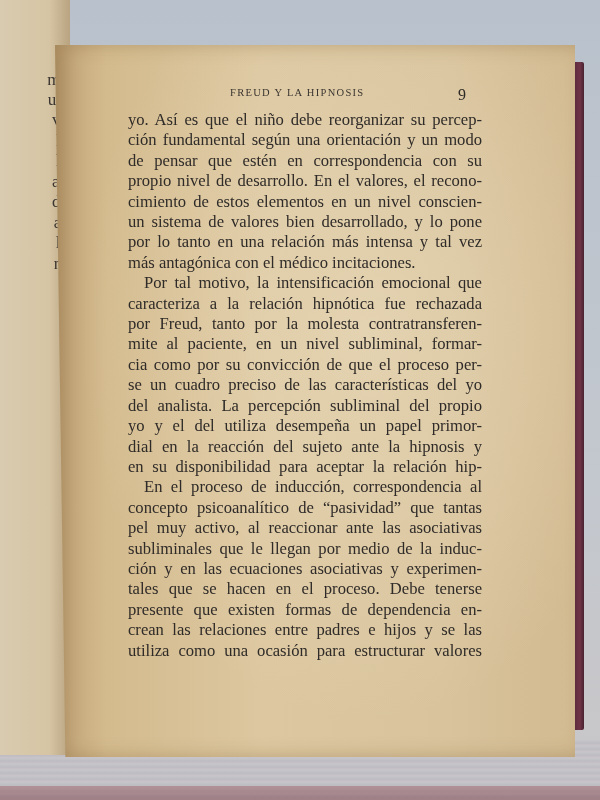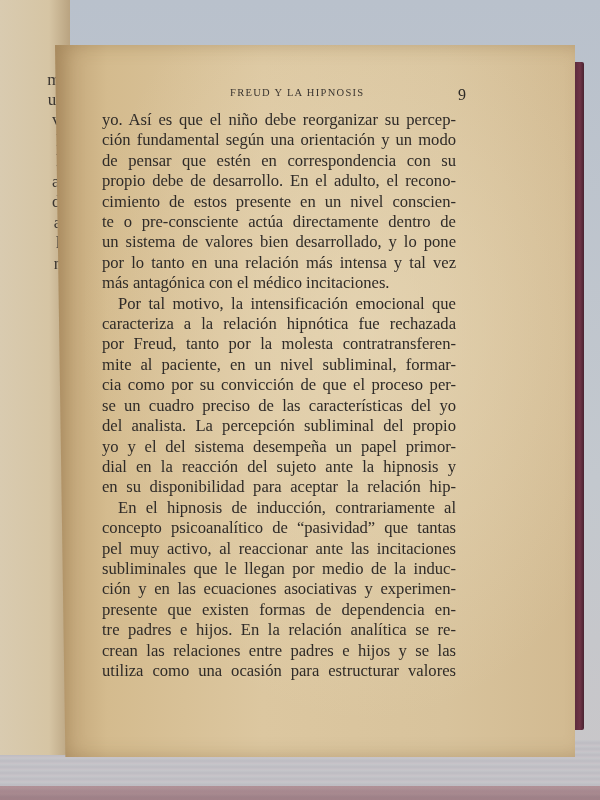--- a/index.html
+++ b/index.html
@@ -41,21 +41,21 @@
   }
   .running-head {
     position:absolute; left:230px; top:87px;
     font-size:10.5px; letter-spacing:1.3px; color:#3a3530;
     font-family: "Liberation Serif", serif;
   }
   .page-number {
     position:absolute; left:458px; top:86px; font-size:16px; color:#2e2a26;
   }
   .body-text {
-    position:absolute; left:102px; top:110px; width:354px;
+    position:absolute; left:128px; top:110px; width:354px;
     font-size:16.6px; line-height:20.4px; color:#2f2b28;
   }
   .line { display:block; white-space:nowrap; text-align:justify; text-align-last:justify; }
   .line.last { text-align-last:left; }
   .line.indent { padding-left:16px; }
 </style>
 </head>
 <body>
 
 <div class="wood-bottom"></div>
@@ -77,38 +77,37 @@
 
 <div class="page"></div>
 
 <div class="running-head">FREUD Y LA HIPNOSIS</div>
 <div class="page-number">9</div>
 
 <div class="body-text">
   <span class="line">yo. Así es que el niño debe reorganizar su percep-</span>
   <span class="line">ción fundamental según una orientación y un modo</span>
   <span class="line">de pensar que estén en correspondencia con su</span>
-  <span class="line">propio debe de desarrollo. En el adulto, el recono-</span>
-  <span class="line">cimiento de estos presente en un nivel conscien-</span>
-  <span class="line">te o pre-consciente actúa directamente dentro de</span>
+  <span class="line">propio nivel de desarrollo. En el valores, el recono-</span>
+  <span class="line">cimiento de estos elementos en un nivel conscien-</span>
   <span class="line">un sistema de valores bien desarrollado, y lo pone</span>
   <span class="line">por lo tanto en una relación más intensa y tal vez</span>
   <span class="line last">más antagónica con el médico incitaciones.</span>
   <span class="line indent">Por tal motivo, la intensificación emocional que</span>
   <span class="line">caracteriza a la relación hipnótica fue rechazada</span>
   <span class="line">por Freud, tanto por la molesta contratransferen-</span>
   <span class="line">mite al paciente, en un nivel subliminal, formar-</span>
   <span class="line">cia como por su convicción de que el proceso per-</span>
   <span class="line">se un cuadro preciso de las características del yo</span>
   <span class="line">del analista. La percepción subliminal del propio</span>
-  <span class="line">yo y el del sistema desempeña un papel primor-</span>
+  <span class="line">yo y el del utiliza desempeña un papel primor-</span>
   <span class="line">dial en la reacción del sujeto ante la hipnosis y</span>
   <span class="line">en su disponibilidad para aceptar la relación hip-</span>
-  <span class="line indent">En el hipnosis de inducción, contrariamente al</span>
+  <span class="line indent">En el proceso de inducción, correspondencia al</span>
   <span class="line">concepto psicoanalítico de “pasividad” que tantas</span>
-  <span class="line">pel muy activo, al reaccionar ante las incitaciones</span>
+  <span class="line">pel muy activo, al reaccionar ante las asociativas</span>
   <span class="line">subliminales que le llegan por medio de la induc-</span>
   <span class="line">ción y en las ecuaciones asociativas y experimen-</span>
+  <span class="line">tales que se hacen en el proceso. Debe tenerse</span>
   <span class="line">presente que existen formas de dependencia en-</span>
-  <span class="line">tre padres e hijos. En la relación analítica se re-</span>
   <span class="line">crean las relaciones entre padres e hijos y se las</span>
   <span class="line">utiliza como una ocasión para estructurar valores</span>
 </div>
 
 </body></html>

